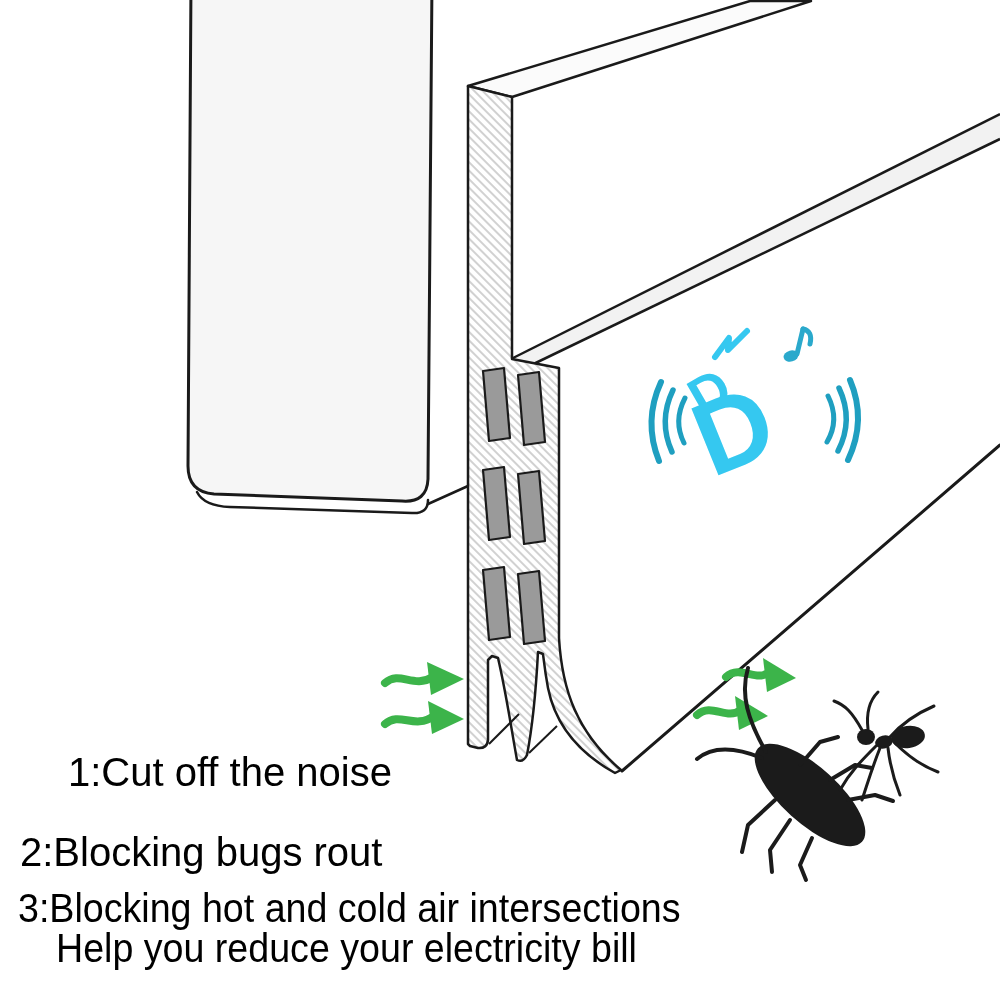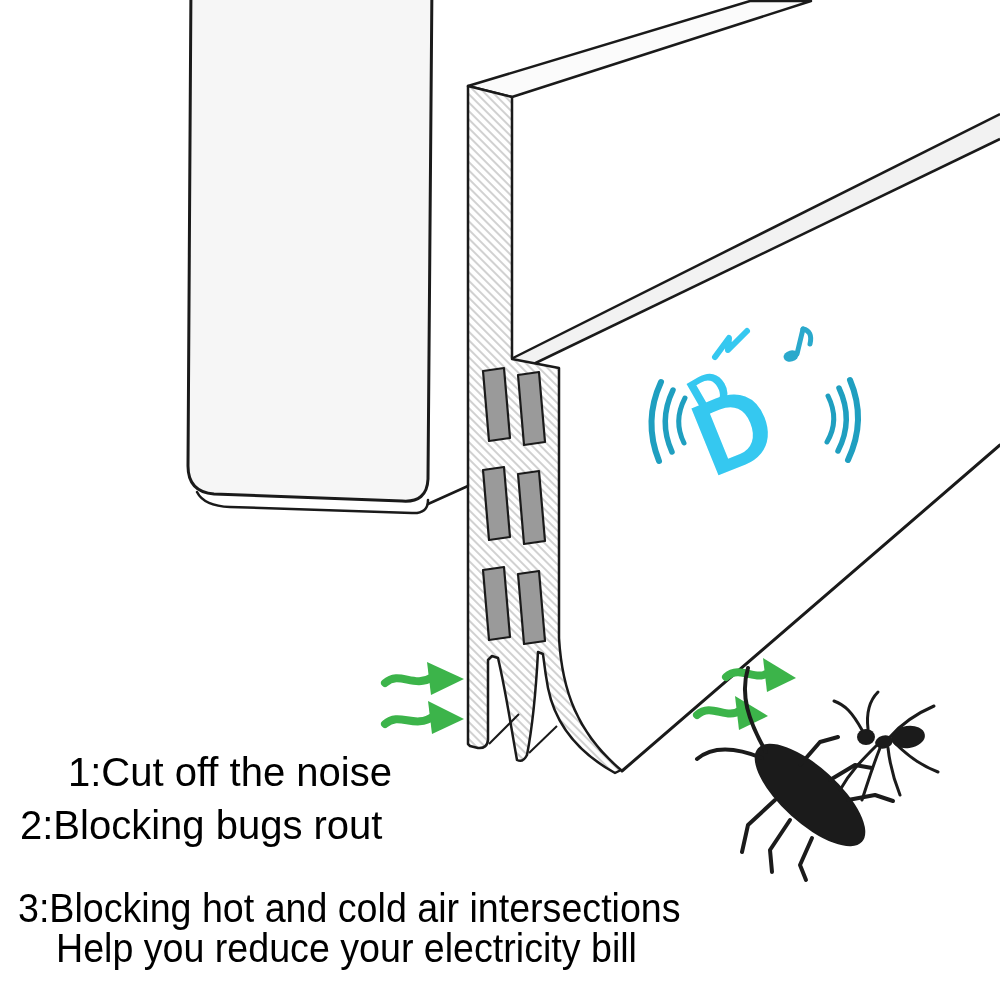--- a/index.html
+++ b/index.html
@@ -1,21 +1,21 @@
 <!DOCTYPE html>
 <html><head>
 <meta charset="utf-8">
 <style>
   html,body{margin:0;padding:0;background:#fff;}
   .stage{position:relative;width:1000px;height:1000px;background:#fff;overflow:hidden;
          font-family:"Liberation Sans",sans-serif;}
   .art{position:absolute;left:0;top:0;width:1000px;height:1000px;}
   .caption{position:absolute;color:#000;font-size:40px;line-height:1;white-space:pre;}
   .cap1{left:24px;top:752px;margin-left:44px;}
-  .cap2{left:20px;top:805px;}
+  .cap2{left:20px;top:832px;}
   .cap3{left:18px;top:888px;transform:scaleX(0.94);transform-origin:left top;}
   .cap4{left:56px;top:928px;transform:scaleX(0.94);transform-origin:left top;}
 </style>
 </head>
 <body>
 
 <div class="stage">
 
   <svg class="art" viewBox="0 0 1000 1000">
     <defs>

